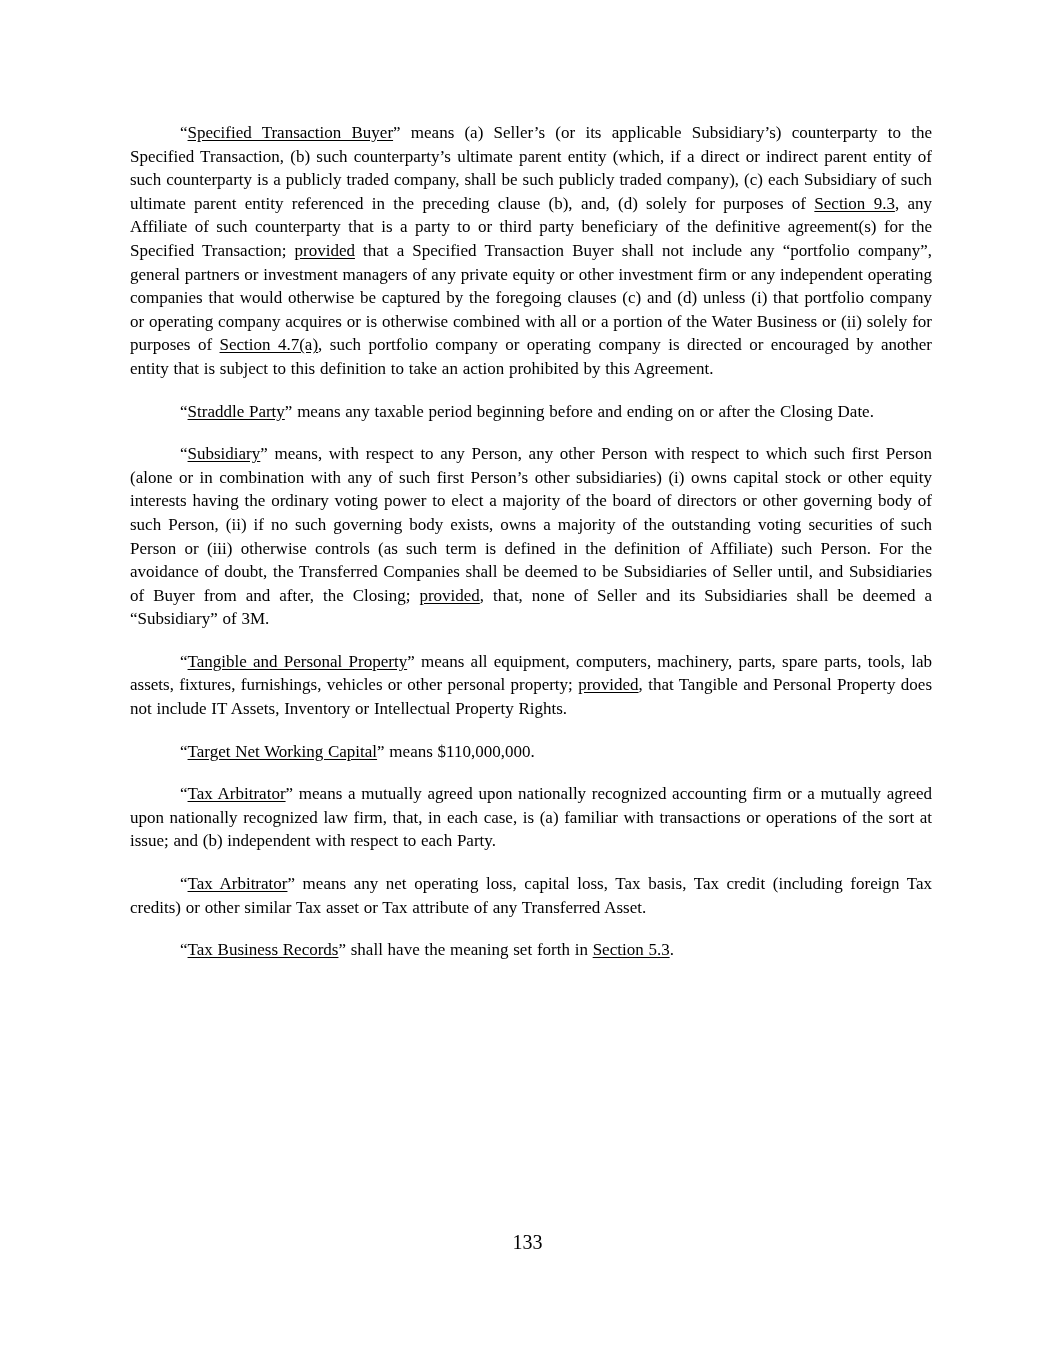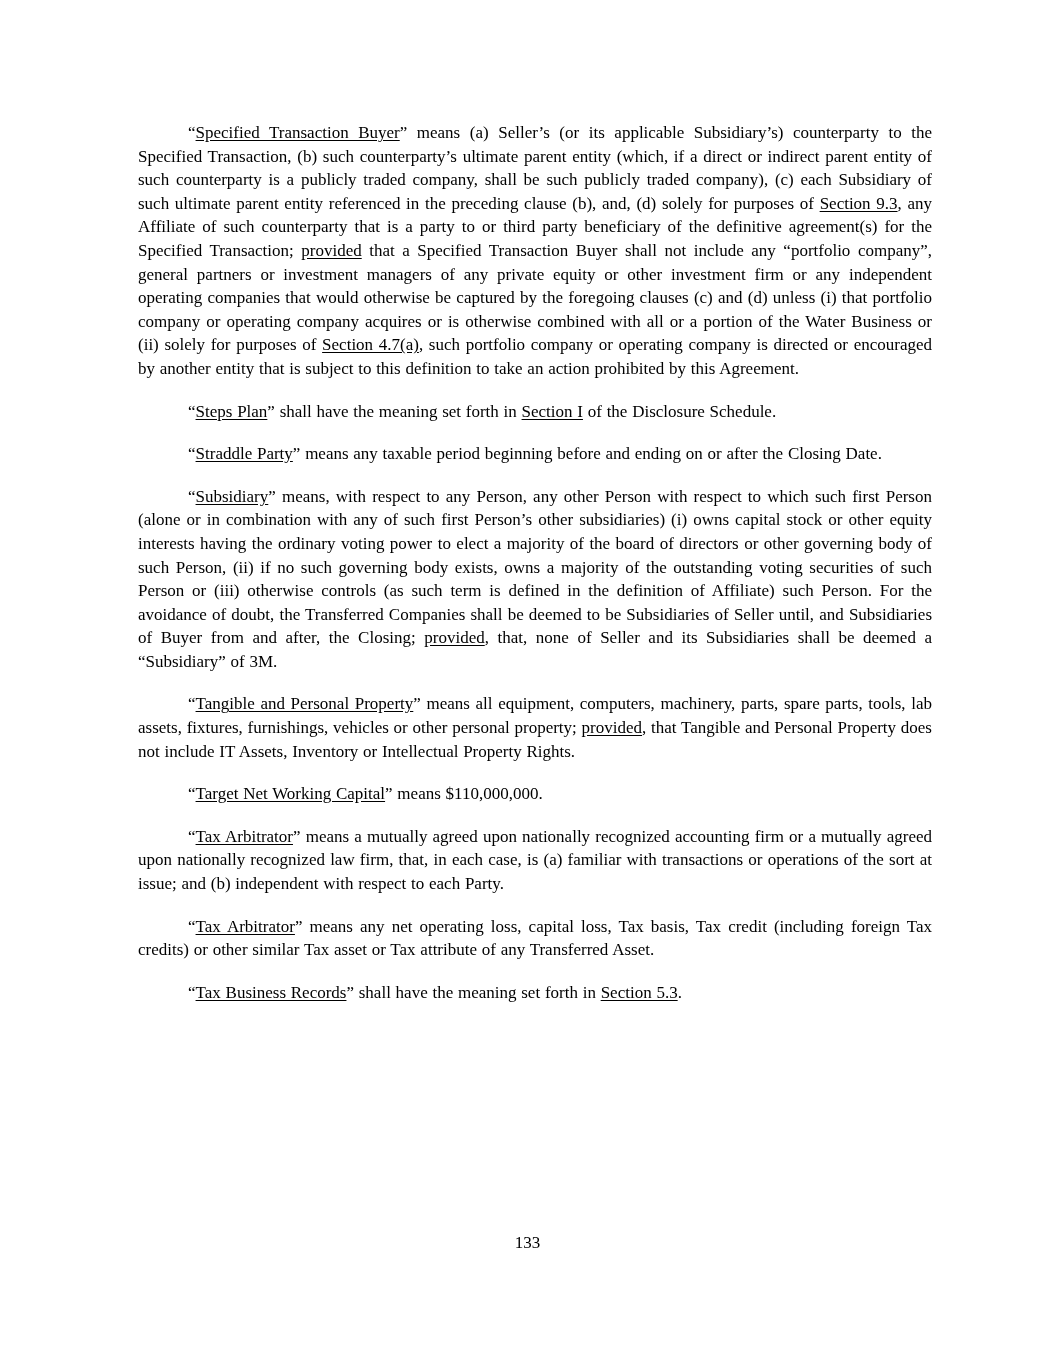--- a/index.html
+++ b/index.html
@@ -18,45 +18,44 @@
     width: 1055px;
     height: 1365px;
   }
   .content {
     position: absolute;
     left: 122px;
     top: 121px;
     width: 810px;
   }
   p.para {
-    margin: 0 0 19px 16px;
+    margin: 0 0 19px 8px;
     font-size: 17px;
     line-height: 23.6px;
     text-align: justify;
     text-indent: 50px;
     word-spacing: 0.5px;
   }
   .u { text-decoration: underline; text-underline-offset: 2px; }
   .page-number {
     position: absolute;
     top: 1231px;
     left: 0;
     width: 100%;
     text-align: center;
-    font-size: 17px;
+    font-size: 20px;
     line-height: 23.6px;
   }
 </style>
 </head>
 <body>
 
 <div class="page">
   <div class="content">
       <p class="para"><span>“</span><span class="u">Specified Transaction Buyer</span><span>” means (a) Seller’s (or its applicable Subsidiary’s) counterparty to the Specified Transaction, (b) such counterparty’s ultimate parent entity (which, if a direct or indirect parent entity of such counterparty is a publicly traded company, shall be such publicly traded company), (c) each Subsidiary of such ultimate parent entity referenced in the preceding clause (b), and, (d) solely for purposes of </span><span class="u">Section 9.3</span><span>, any Affiliate of such counterparty that is a party to or third party beneficiary of the  definitive agreement(s) for the Specified Transaction; </span><span class="u">provided</span><span> that a Specified Transaction Buyer shall not include any “portfolio company”, general partners or investment managers of any private equity or other investment firm or any independent operating companies that would otherwise be captured by the foregoing clauses (c) and (d) unless (i) that portfolio company or operating company acquires or is otherwise combined with all or a portion of the Water Business or (ii) solely for purposes of </span><span class="u">Section 4.7(a)</span><span>, such portfolio company or operating company is directed or encouraged by another entity that is subject to this definition to take an action prohibited by this Agreement.</span></p>
-      <p class="para"><span>“</span><span class="u">Steps Plan</span><span>” shall have the meaning set forth in </span><span class="u">Section I</span><span> of the Disclosure Schedule.</span></p>
       <p class="para"><span>“</span><span class="u">Straddle Party</span><span>” means any taxable period beginning before and ending on or after the Closing Date.</span></p>
       <p class="para"><span>“</span><span class="u">Subsidiary</span><span>” means, with respect to any Person, any other Person with respect to which such first Person (alone or in combination with any of such first Person’s other subsidiaries) (i) owns capital stock or other equity interests having the ordinary voting power to elect a majority of the board of directors or other governing body of such Person, (ii) if no such governing body exists, owns a majority of the outstanding voting securities of such Person or (iii) otherwise controls (as such term is defined in the definition of Affiliate) such Person. For the avoidance of doubt, the Transferred Companies shall be deemed to be Subsidiaries of Seller until, and Subsidiaries of Buyer from and after, the Closing; </span><span class="u">provided</span><span>, that, none of Seller and its Subsidiaries shall be deemed a “Subsidiary” of 3M.</span></p>
       <p class="para"><span>“</span><span class="u">Tangible and Personal Property</span><span>” means all equipment, computers, machinery, parts, spare parts, tools, lab assets, fixtures, furnishings, vehicles or other personal property; </span><span class="u">provided</span><span>, that Tangible and Personal Property does not include IT Assets, Inventory or Intellectual Property Rights.</span></p>
       <p class="para"><span>“</span><span class="u">Target Net Working Capital</span><span>” means $110,000,000.</span></p>
       <p class="para"><span>“</span><span class="u">Tax Arbitrator</span><span>” means a mutually agreed upon nationally recognized accounting firm or a mutually agreed upon nationally recognized law firm, that, in each case, is (a) familiar with transactions or operations of the sort at issue; and (b) independent with respect to each Party.</span></p>
       <p class="para"><span>“</span><span class="u">Tax Arbitrator</span><span>” means any net operating loss, capital loss, Tax basis, Tax credit (including foreign Tax credits) or other similar Tax asset or Tax attribute of any Transferred Asset.</span></p>
       <p class="para"><span>“</span><span class="u">Tax Business Records</span><span>” shall have the meaning set forth in </span><span class="u">Section 5.3</span><span>.</span></p>
     </div>
   <div class="page-number">133</div>
 </div>

